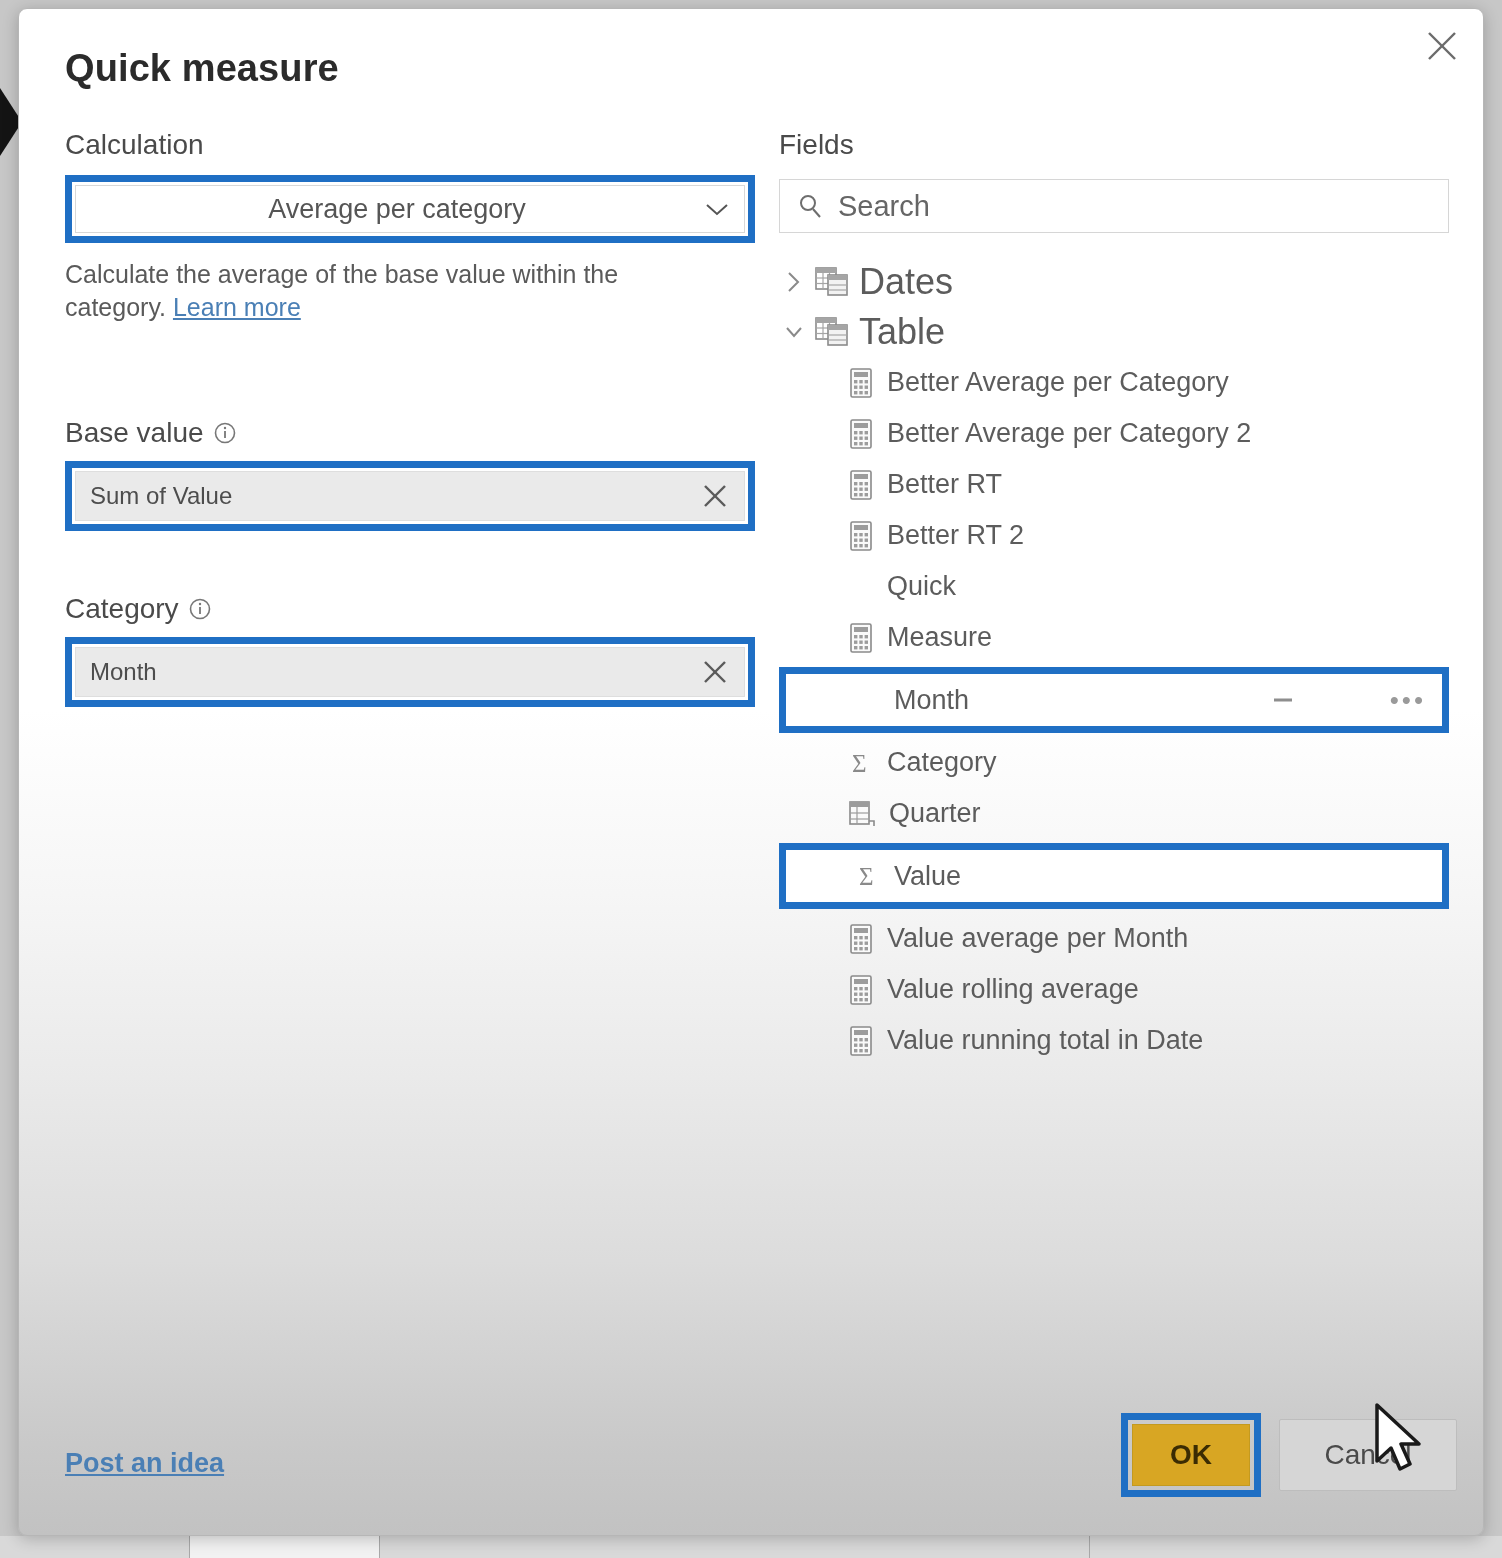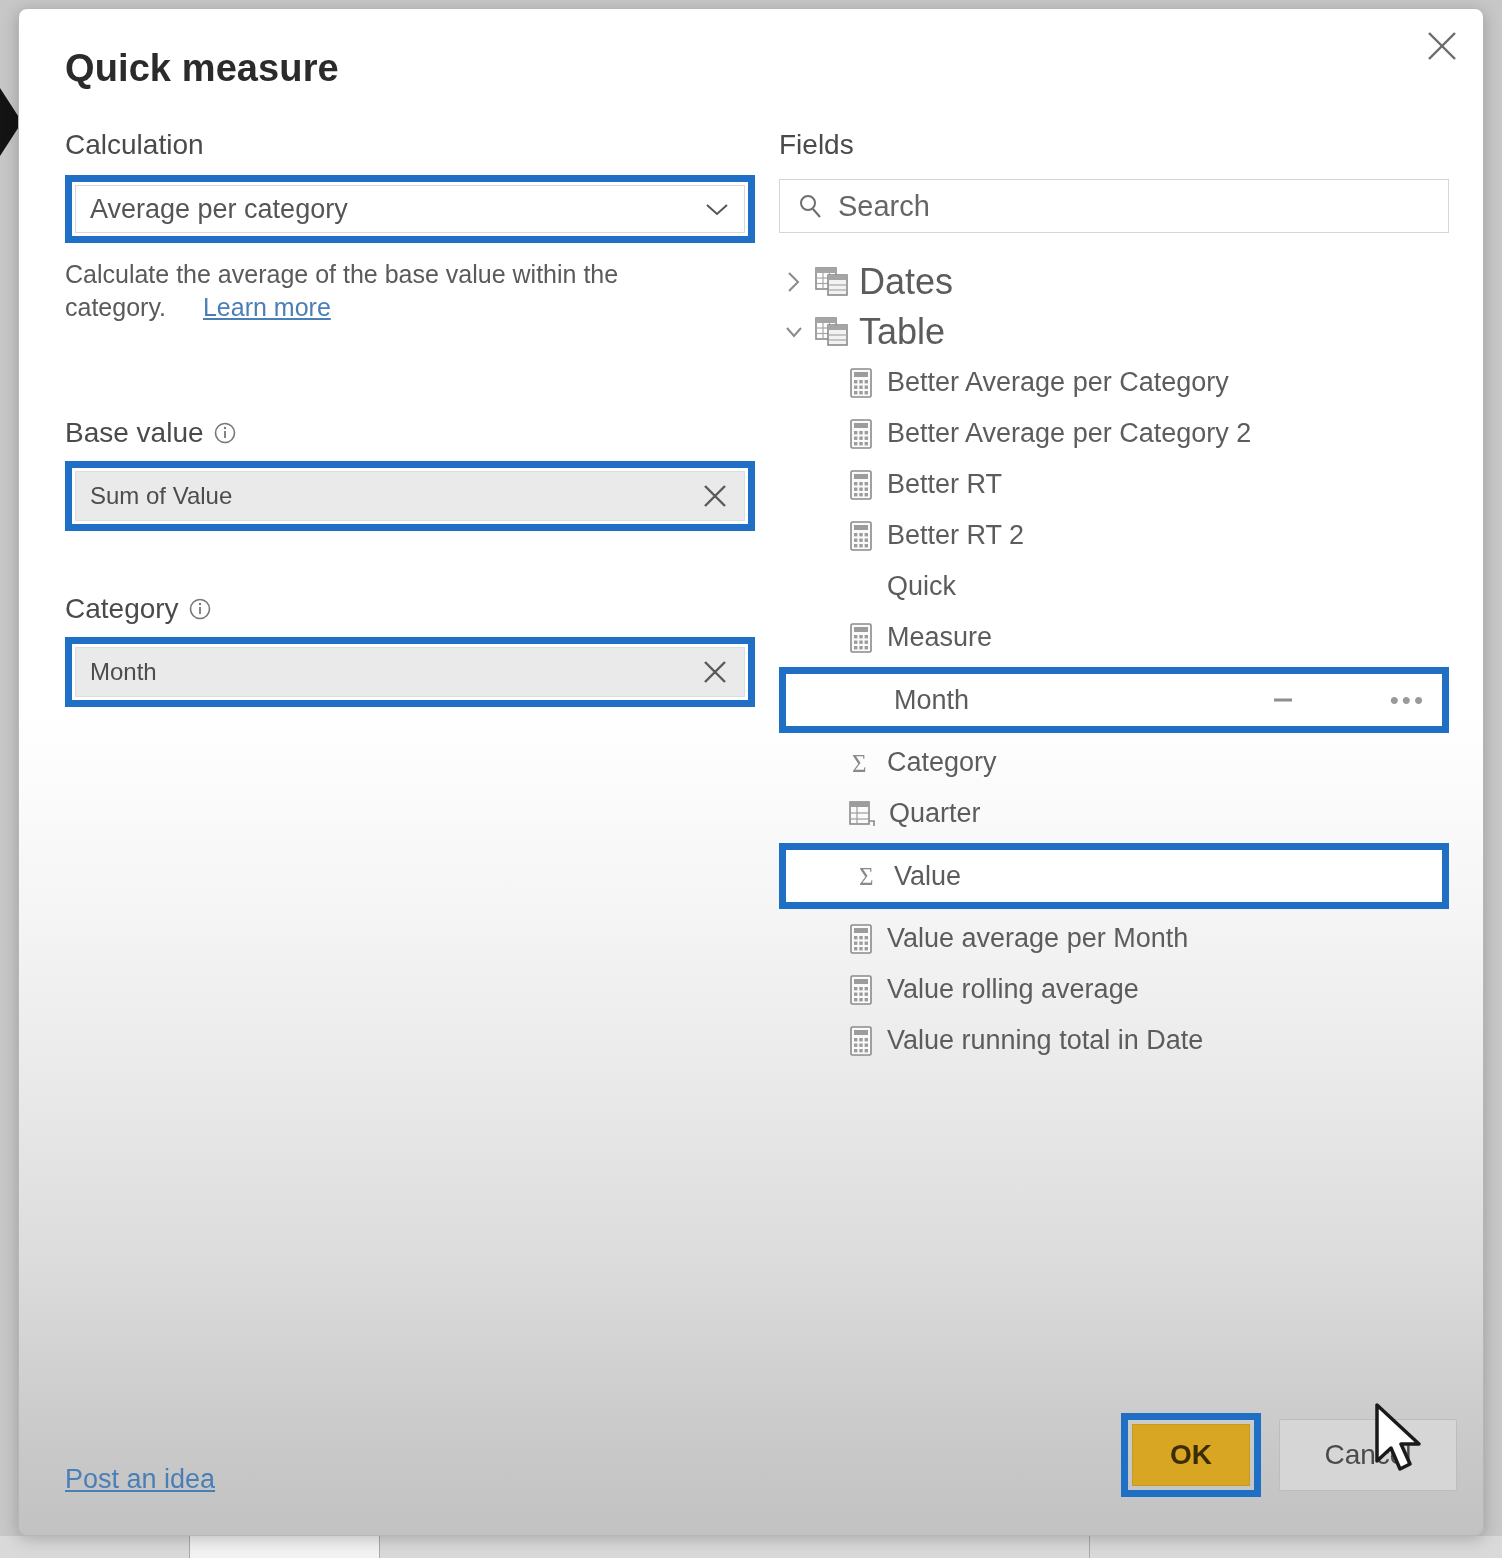--- a/index.html
+++ b/index.html
@@ -92,21 +92,21 @@
   .combo .combo-text {
     font-size: 27px; color: #555; flex: 1;
   }
   .chev-down { flex: 0 0 auto; }
 
   .help-text {
     margin-top: 15px;
     font-size: 25px; color: #5a5a5a; line-height: 1.3;
     width: 600px;
   }
-  .help-link { color: #4a7fb5; text-decoration: underline; cursor: pointer; margin-left: 30px; }
+  .help-link { color: #4a7fb5; text-decoration: underline; cursor: pointer; }
 
   .fieldwell {
     height: 50px; background: #eaeaea;
     border: 1px solid #dedede;
     display: flex; align-items: center;
     padding: 0 14px;
   }
   .fieldwell .fw-text { font-size: 24px; color: #4d4d4d; flex: 1; }
   .fw-clear { flex: 0 0 auto; cursor: pointer; }
 
@@ -150,23 +150,24 @@
     cursor: pointer;
   }
   .row-dash {
     position: absolute; right: 150px; top: 50%;
     transform: translateY(-50%);
     width: 18px; height: 3px; background: #8e8e8e;
   }
 
   
   .post-idea {
-    position: absolute; left: 46px; bottom: 40px;
+    position: absolute; left: 46px; bottom: 56px;
     font-size: 27px; color: #4a7fb5; text-decoration: underline;
     cursor: pointer;
+    font-weight: bold;
   }
   .footer-btns {
     position: absolute; right: 26px; bottom: 38px;
     display: flex; align-items: center; gap: 18px; padding-left: 28px;
   }
   .ok-anno {
     border: 7px solid #1f6fc4; padding: 4px;
     display: inline-block;
   }
   .btn-ok {
@@ -210,21 +211,21 @@
     </div>
 
     <div class="dlg-title">Quick measure</div>
 
     <div class="left-col">
 
       <div class="section-label">
         <span>Calculation</span>
       </div>
 
-      <div class="anno" style="margin-top:14px;">
+      <div class="anno" style="margin-top:14px;text-align:center;">
         <div class="combo">
           <span class="combo-text">Average per category</span>
           <svg class="chev-down" width="26" height="16" viewBox="0 0 26 16">
             <polyline points="3,4 13,13 23,4" fill="none" stroke="#555" stroke-width="2"></polyline>
           </svg>
         </div>
       </div>
 
       <div class="help-text">
         <span>Calculate the average of the base value within the</span>

